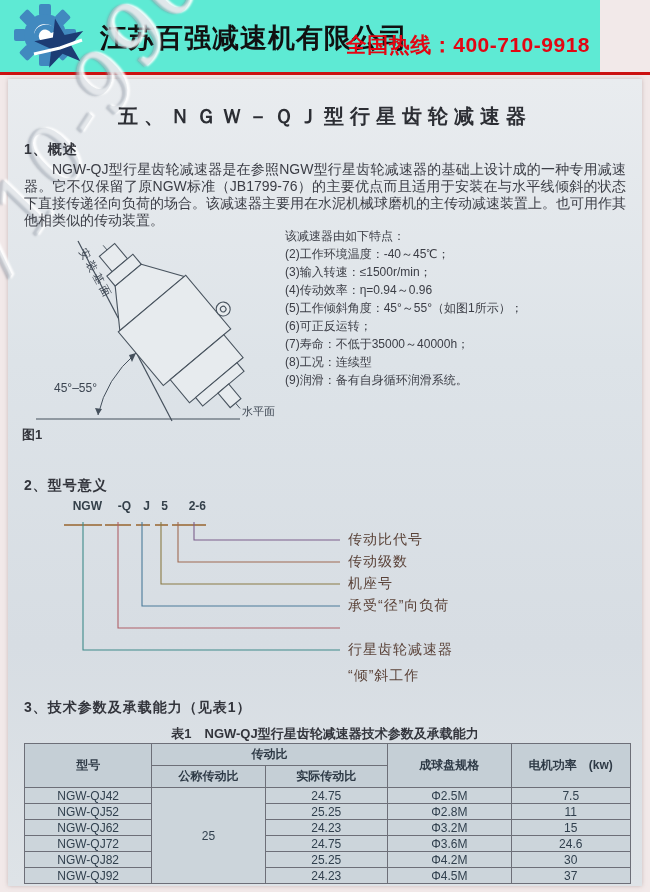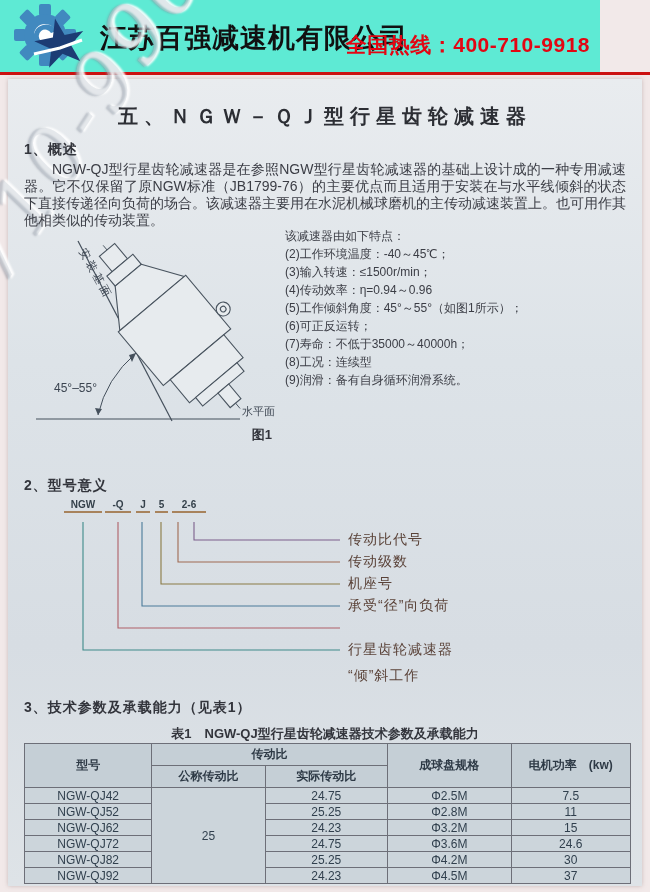--- a/index.html
+++ b/index.html
@@ -26,25 +26,25 @@
   .sec-h{position:absolute;left:16px;font-size:14px;font-weight:700;color:#33353c;letter-spacing:1px;}
   .h1{top:62px;} .h2{top:398px;} .h3{top:620px;}
   .para{position:absolute;left:16px;top:82px;width:602px;font-size:14px;line-height:17px;
     color:#3b3d45;text-align:justify;text-indent:2em;}
 
   .features{position:absolute;left:277px;top:148px;width:348px;font-size:12px;
     line-height:18px;color:#3b3d45;}
   .features div{margin:0;}
 
   .fig-svg{position:absolute;left:14px;top:150px;}
-  .fig-caption{position:absolute;left:14px;top:347px;width:250px;text-align:right;
+  .fig-caption{position:absolute;left:14px;top:347px;width:250px;text-align:left;
     font-size:13px;font-weight:700;color:#33353c;}
 
-  .model-token{position:absolute;font-size:10px;font-weight:700;color:#34404a;
-    text-align:center;border-bottom:2px solid #a8835c;padding-bottom:1px;}
+  .model-token{position:absolute;font-size:12px;font-weight:700;color:#34404a;
+    text-align:right;border-bottom:2px solid #a8835c;padding-bottom:11px;}
   .model-label{position:absolute;left:340px;font-size:14px;font-weight:400;color:#5a4238;
     letter-spacing:1px;white-space:nowrap;}
   .model-svg{position:absolute;left:0;top:415px;}
 
   .tbl-caption{position:absolute;left:0;top:646px;width:634px;text-align:center;
     font-size:13px;font-weight:700;color:#33353c;}
   table.params{position:absolute;left:16px;top:664px;width:607px;border-collapse:collapse;
     font-size:12px;color:#31404e;background:#ccd5db;}
   table.params th{background:#c5cfd6;font-weight:700;color:#2e3a46;}
   table.params th,table.params td{border:1px solid #6d6f78;text-align:center;padding:0;}

